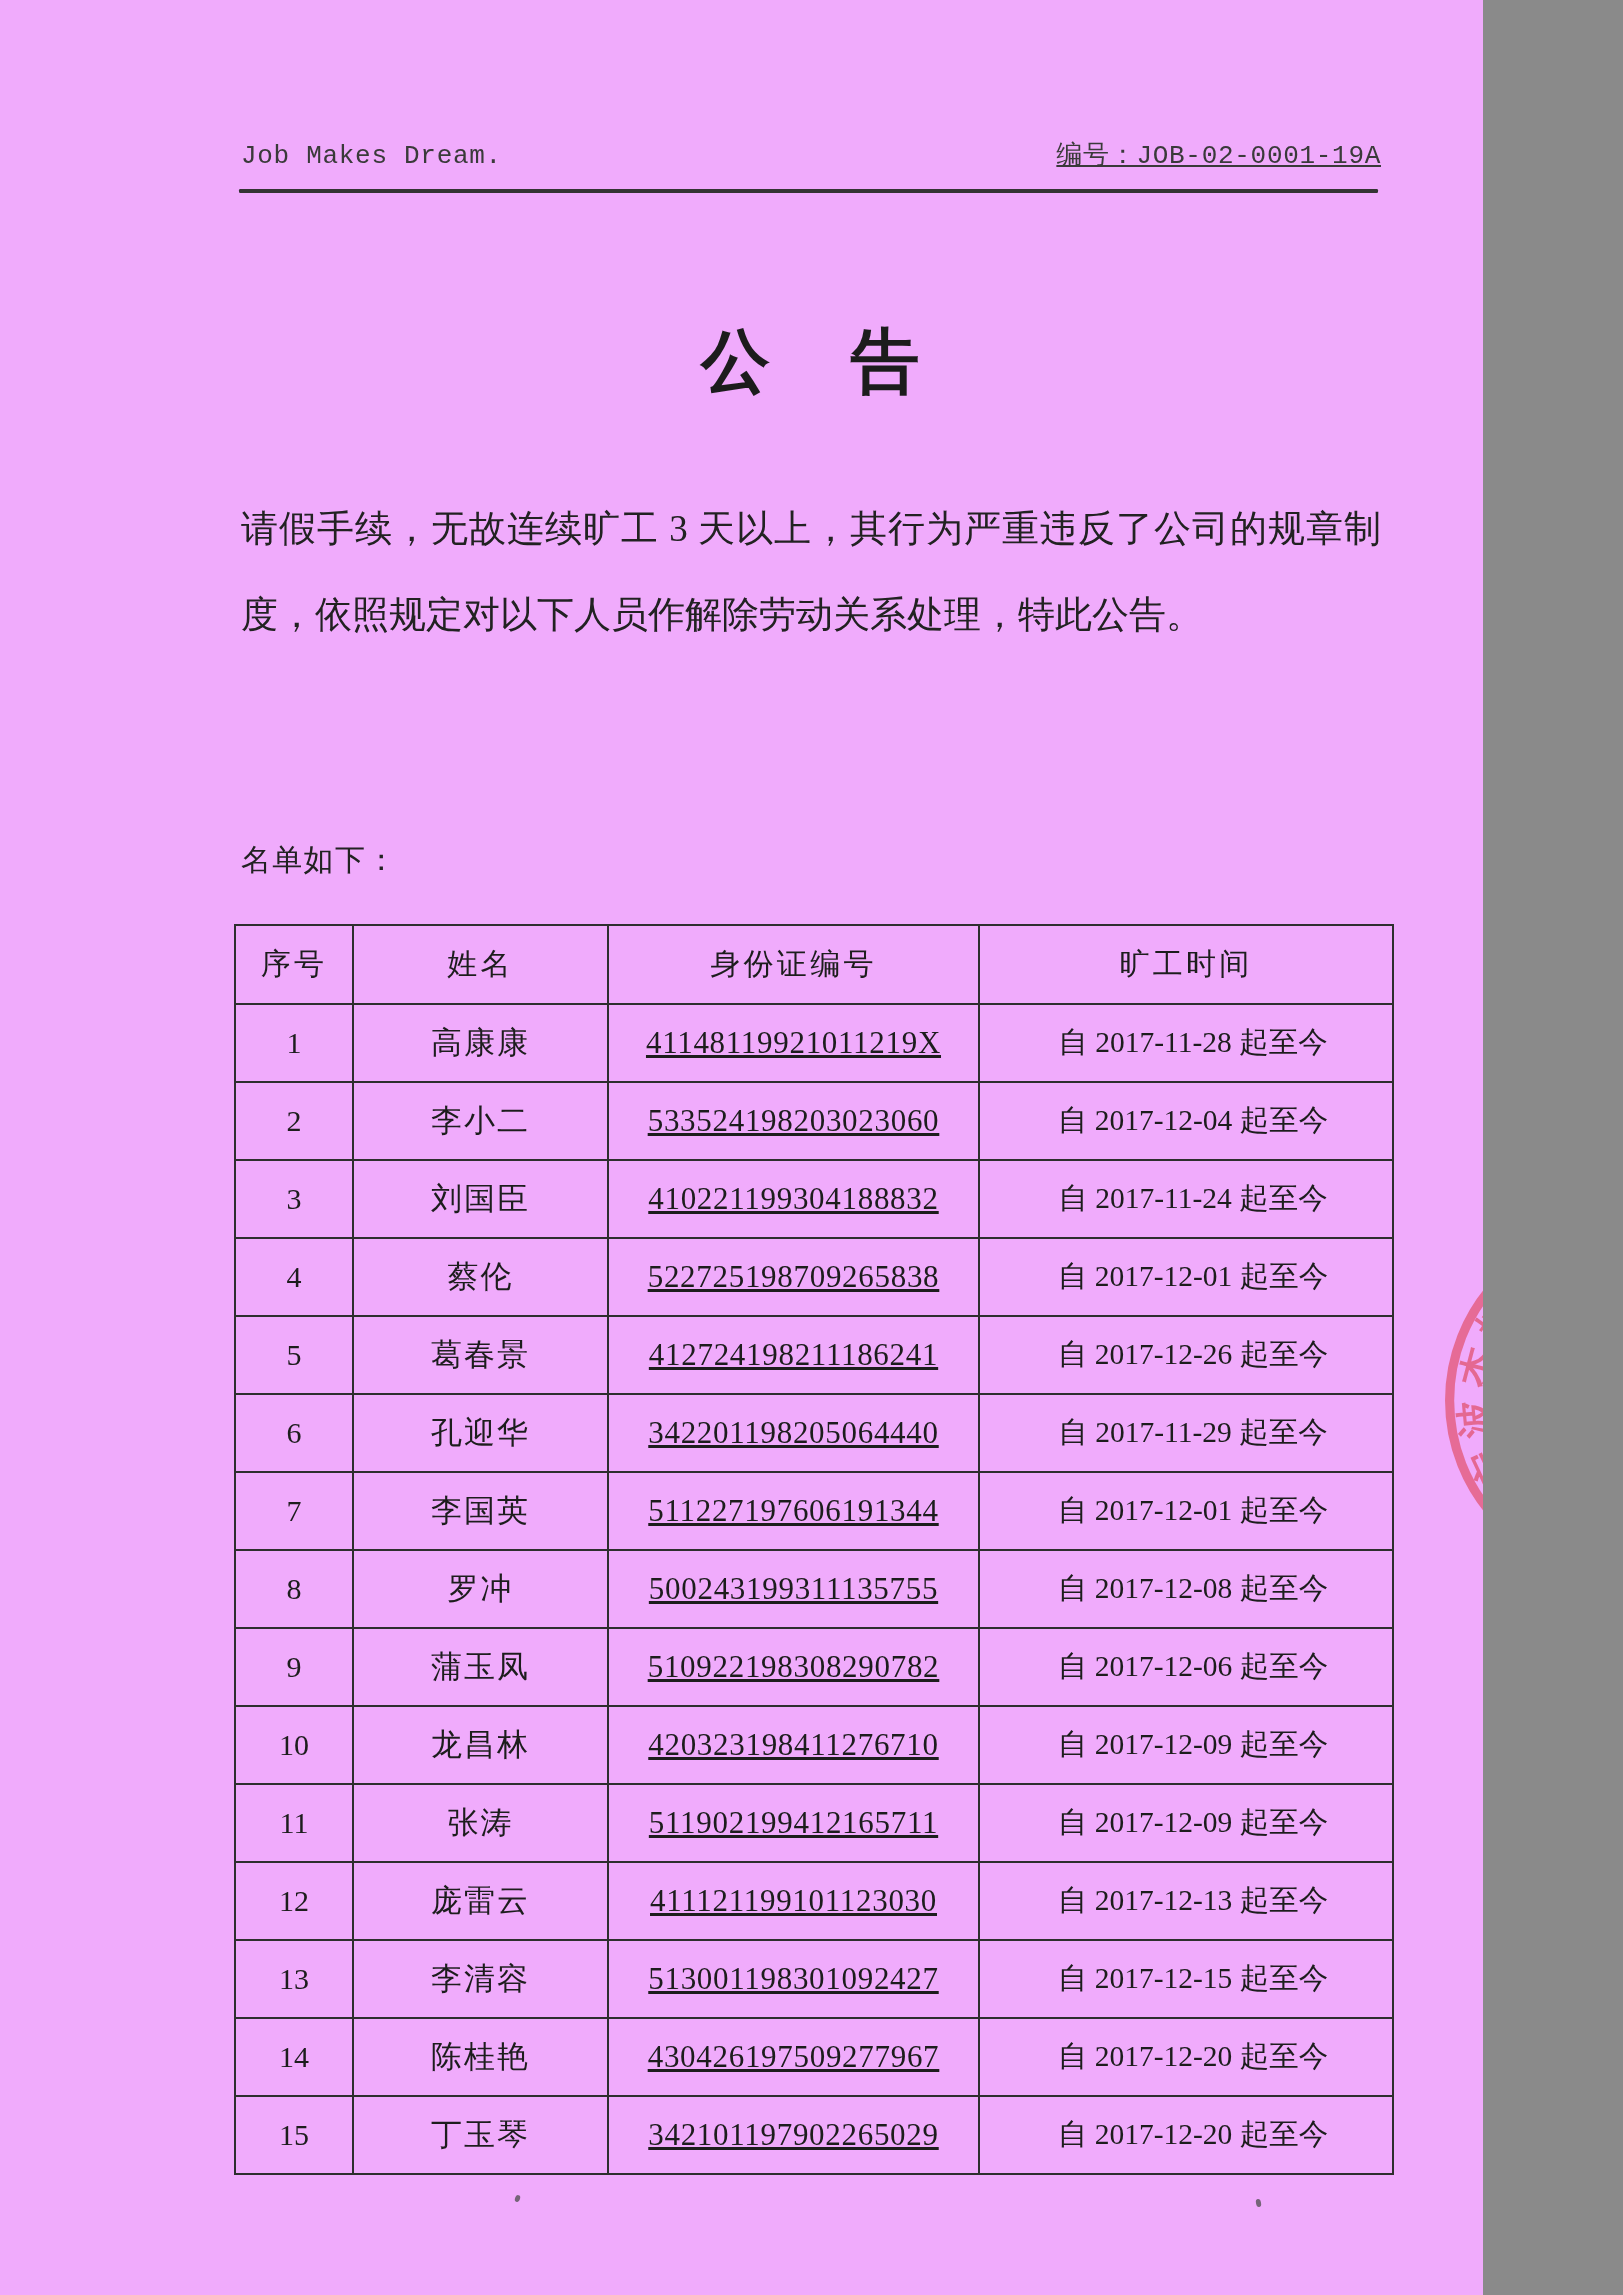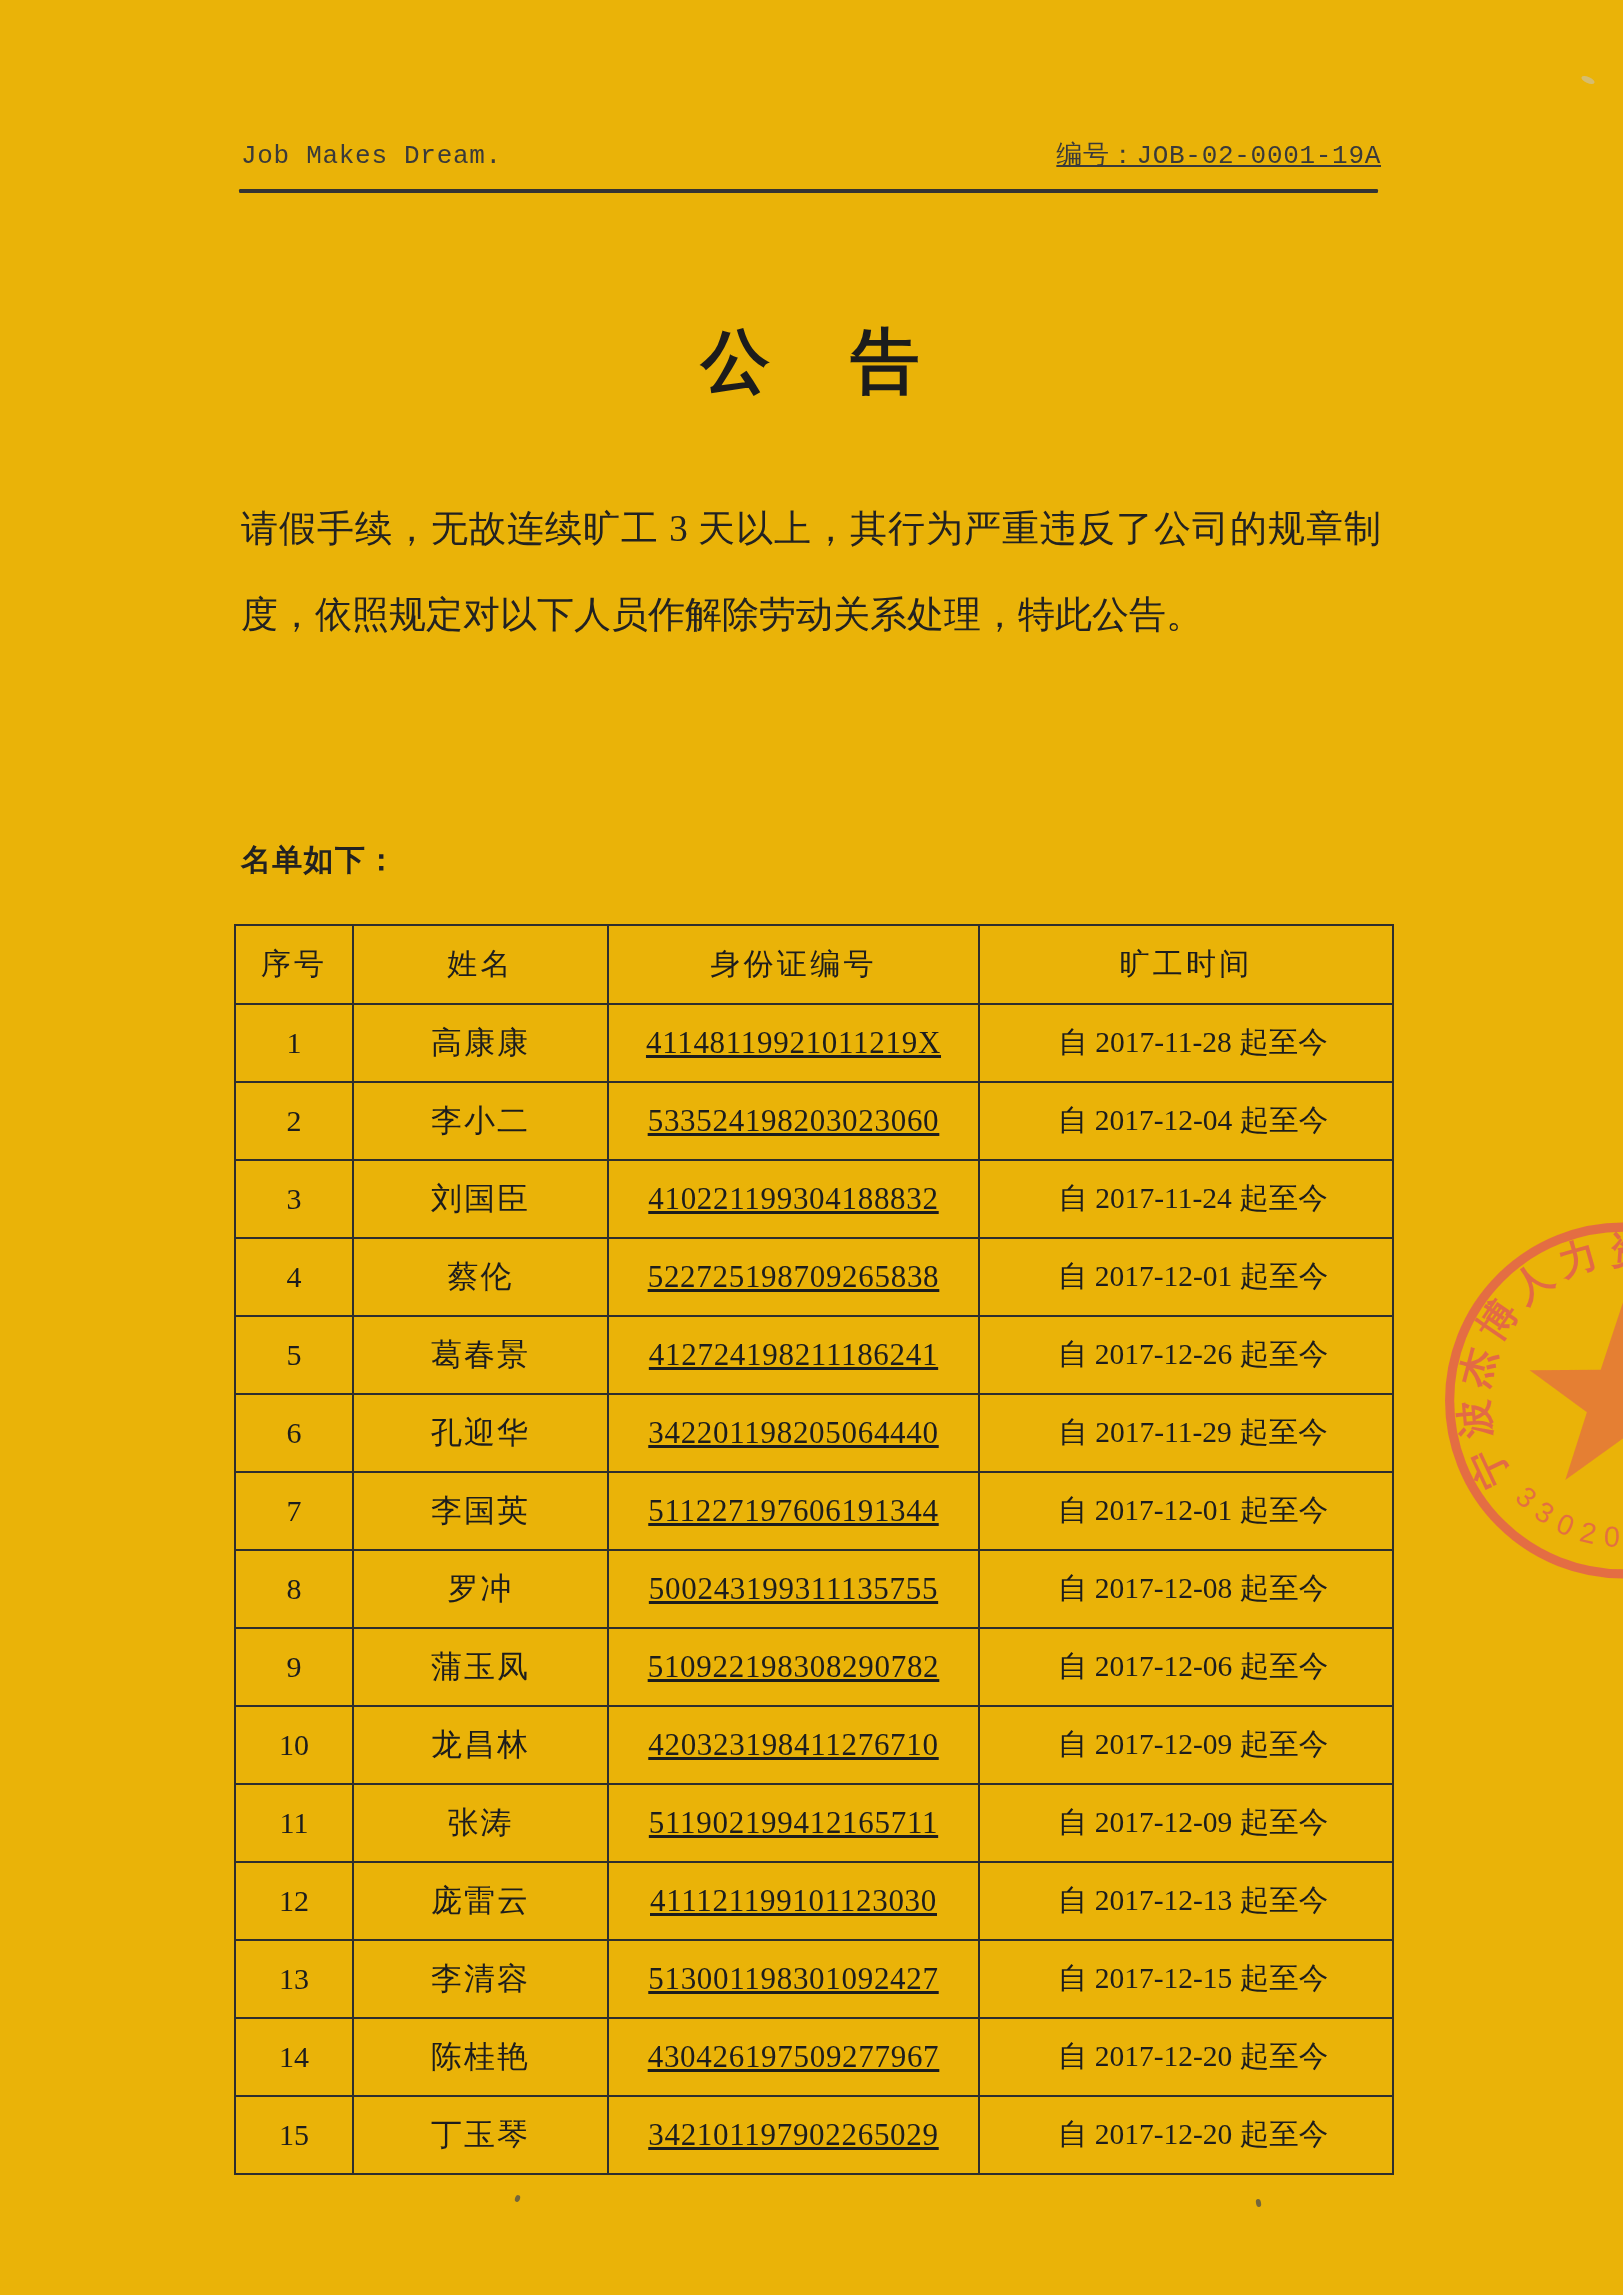--- a/index.html
+++ b/index.html
@@ -1,19 +1,19 @@
 <!DOCTYPE html>
 <html style="font-size:10.5px"><head>
 <meta charset="utf-8">
 <style>
   html,body{margin:0;padding:0;background:#8a8a8a;}
   .page{
     position:relative;
-    width:1623px;height:2295px;
-    background:#eab308;
+    width:1483px;height:2295px;
+    background:#f0abfc;
     overflow:hidden;
     font-family:"Liberation Serif", serif;
     color:#1e1e1e;
   }
   
   .hdr{
     position:absolute;left:241px;top:141px;width:1140px;
     display:flex;justify-content:space-between;align-items:baseline;
     font-family:"Liberation Mono", monospace;
     font-size:26px;line-height:31px;color:#3a3a3a;
@@ -39,21 +39,21 @@
   .para .ln{
     height:86px;line-height:86px;white-space:nowrap;
     text-align:justify;text-align-last:justify;
   }
   .para .ln.first{padding-left:75px;width:1065px;}
   .para .ln.last{text-align-last:left;}
   
   .list-label{
     position:absolute;left:241px;top:840px;
     font-family:"Liberation Sans", sans-serif;
-    font-size:30px;font-weight:700;color:#222;letter-spacing:1.3px;
+    font-size:30px;font-weight:400;color:#222;letter-spacing:1.3px;
   }
   
   .tbl{
     position:absolute;left:234px;top:888px;
     border-collapse:collapse;table-layout:fixed;
     width:1159px;
     font-size:31px;color:#1d1d1d;margin-top:36px;
   }
   .tbl th,.tbl td{
     border:2px solid #2e2e2e;

